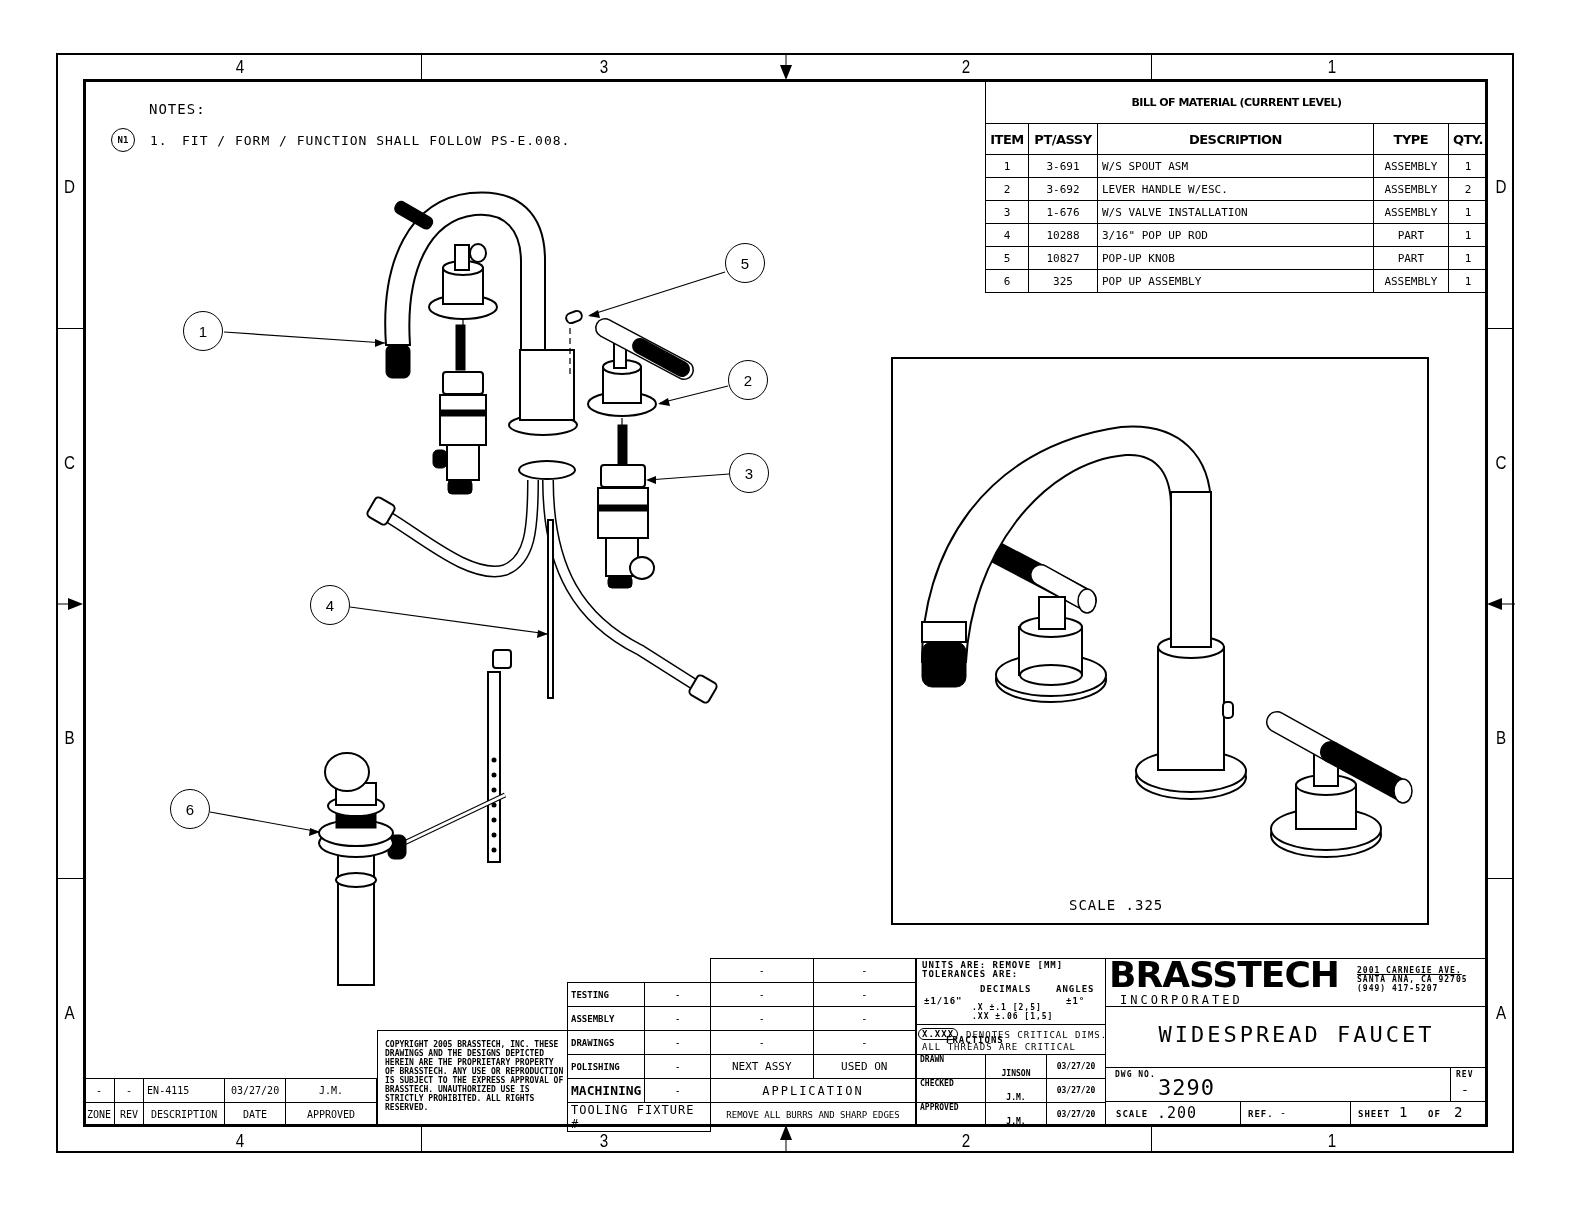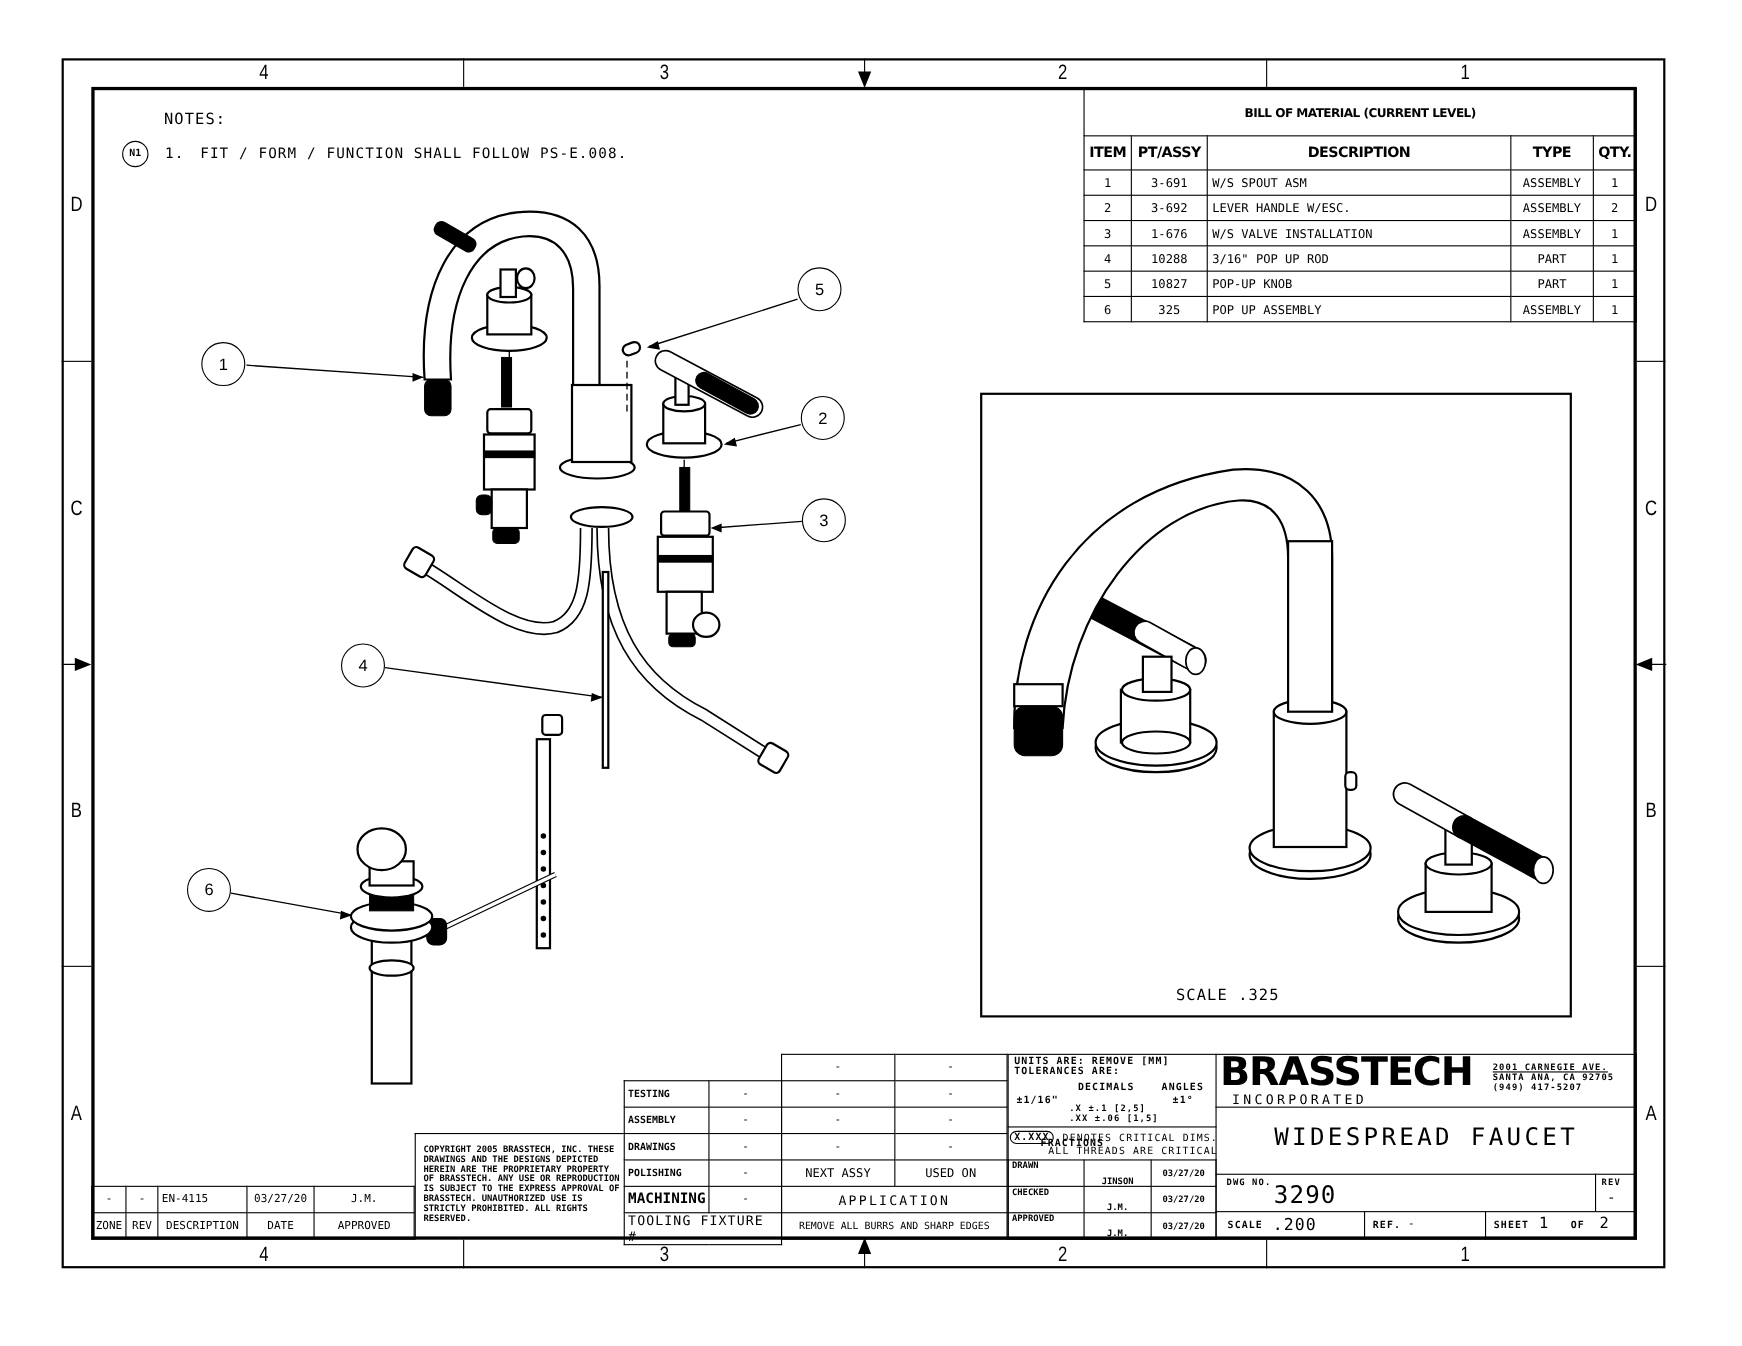--- a/index.html
+++ b/index.html
@@ -389,21 +389,21 @@
 <div class="abs cad bold" style="left:922px;top:1035px;font-size:9px;margin-left:24px;">FRACTIONS</div>
 <div class="abs cad bold" style="left:980px;top:984px;font-size:9px;">DECIMALS</div>
 <div class="abs cad bold" style="left:1056px;top:984px;font-size:9px;">ANGLES</div>
 <div class="abs cad bold" style="left:924px;top:996px;font-size:9px;">±1/16"</div>
 <div class="abs cad bold" style="left:972px;top:1003px;font-size:8px;line-height:9px;">.X ±.1 [2,5]</div>
 <div class="abs cad bold" style="left:972px;top:1012px;font-size:8px;line-height:9px;">.XX ±.06 [1,5]</div>
 <div class="abs cad bold" style="left:1066px;top:996px;font-size:9px;">±1°</div>
 <div class="abs tick-h" style="left:916px;top:1024px;width:190px;"></div>
 <div class="abs cad bold" style="left:918px;top:1028px;font-size:9px;border:1px solid #000;border-radius:8px;padding:0 3px;">X.XXX</div>
 <div class="abs cad" style="left:966px;top:1030px;font-size:9px;">DENOTES CRITICAL DIMS.</div>
-<div class="abs cad" style="left:922px;top:1042px;font-size:9px;margin-left:31px;">ALL THREADS ARE CRITICAL</div>
+<div class="abs cad" style="left:922px;top:1042px;font-size:9px;">ALL THREADS ARE CRITICAL</div>
 <table class="tb" style="left:916px;top:1054px;width:190px;">
   <tbody id="signoff-body">
       <tr style="height: 24px;">
         <td style="font-size:8px;font-weight:bold;vertical-align:top;width:62px;">DRAWN</td>
         <td style="font-size:8px;font-weight:bold;text-align:center;vertical-align:bottom;">JINSON</td>
         <td style="font-size:8px;font-weight:bold;text-align:center;width:52px;">03/27/20</td>
       </tr>
       <tr style="height: 24px;">
         <td style="font-size:8px;font-weight:bold;vertical-align:top;width:62px;">CHECKED</td>
         <td style="font-size:8px;font-weight:bold;text-align:center;vertical-align:bottom;">J.M.</td>

